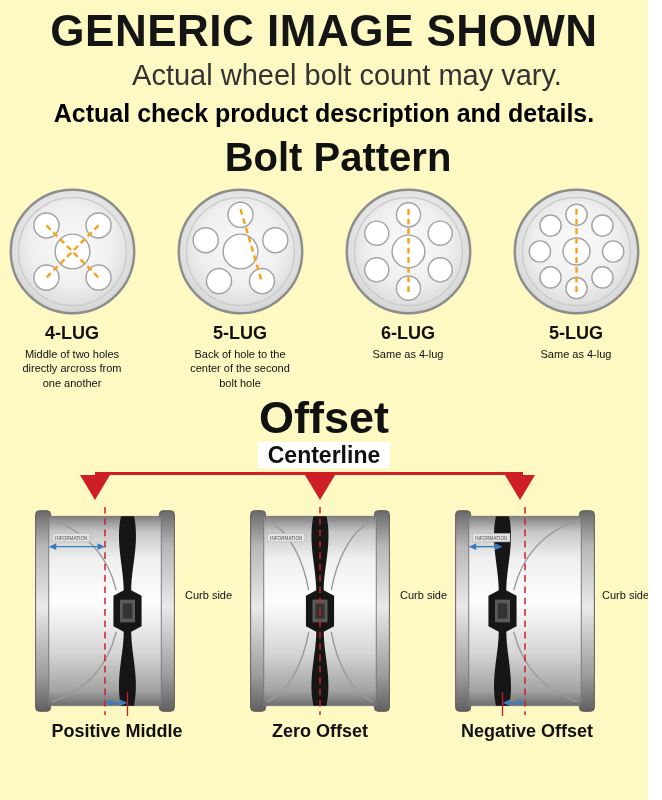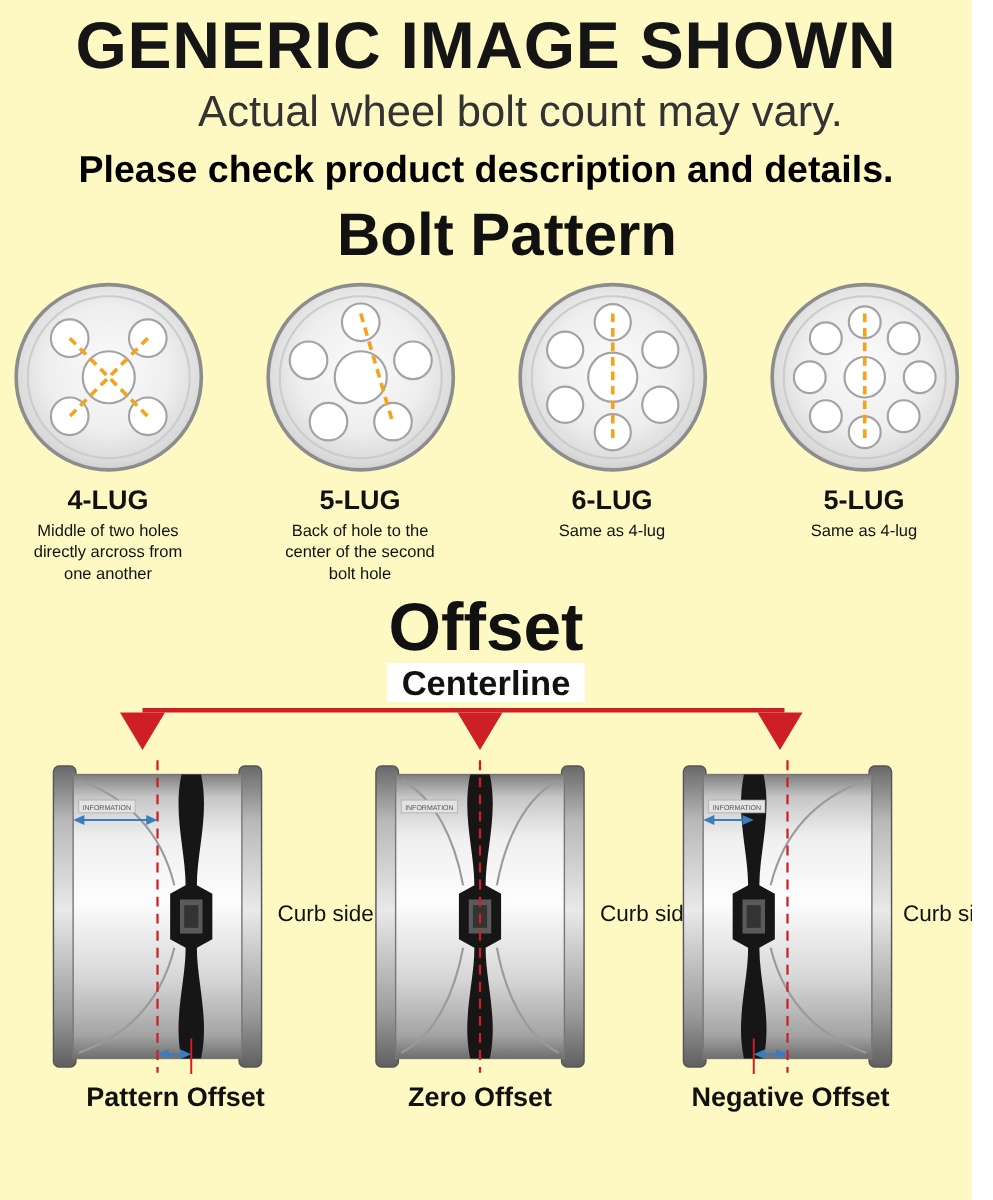--- a/index.html
+++ b/index.html
@@ -17,33 +17,33 @@
   .lug-desc{font-size:11px;line-height:1.3;margin-top:3px;padding:0 16px;}
   .offset-title{text-align:center;font-size:45px;font-weight:700;margin-top:4px;line-height:1.05;}
   .cl-block{position:relative;height:64px;margin-top:0;}
   .cl-line{position:absolute;left:95px;top:31px;width:428px;height:3px;background:#cf1f26;}
   .cl-text{position:absolute;left:0;right:0;top:1px;text-align:center;font-size:23px;font-weight:600;}
   .cl-text span{background:#fff;padding:0 10px;position:relative;}
   .tri{position:absolute;top:34px;width:0;height:0;border-left:15px solid transparent;
        border-right:15px solid transparent;border-top:25px solid #cf1f26;}
   .wheels{position:relative;height:212px;}
   .ws{position:absolute;top:0;}
-  .curb{position:absolute;top:96px;font-size:15px;color:#111;white-space:nowrap;}
+  .curb{position:absolute;top:84px;font-size:11px;color:#111;white-space:nowrap;}
   .offset-labels{position:relative;height:30px;margin-top:4px;}
   .olabel{position:absolute;transform:translateX(-50%);font-size:18px;font-weight:700;white-space:nowrap;}
 </style>
 </head>
 <body>
 
 <div class="page">
 
   <div class="hero">
     <div class="hero-title">GENERIC IMAGE SHOWN</div>
     <div class="hero-subtitle">Actual wheel bolt count may vary.</div>
-    <div class="hero-note">Please check product description and details.</div>
+    <div class="hero-note">Actual check product description and details.</div>
   </div>
 
   <div>
     <div class="bolt-title">Bolt Pattern</div>
     <div class="bolt-row">
 
       <div class="bolt-col">
         <svg width="135" height="135" viewBox="0 0 140 140">
           <defs>
             <radialGradient id="wheelG" cx="50%" cy="45%" r="62%">
@@ -234,19 +234,19 @@
           <line x1="60" y1="209" x2="76" y2="209"></line>
           <polygon points="56,209 64,205.5 64,212.5" stroke="none"></polygon>
           <polygon points="80,209 72,205.5 72,212.5" stroke="none"></polygon>
         </g>
       </svg>
       <div class="curb" style="left:602px">Curb side</div>
 
     </div>
 
     <div class="offset-labels">
-      <div class="olabel" style="left:117px">Pattern Offset</div>
+      <div class="olabel" style="left:117px">Positive Middle</div>
       <div class="olabel" style="left:320px">Zero Offset</div>
       <div class="olabel" style="left:527px">Negative Offset</div>
     </div>
   </div>
 
 </div>
 
 </body></html>

